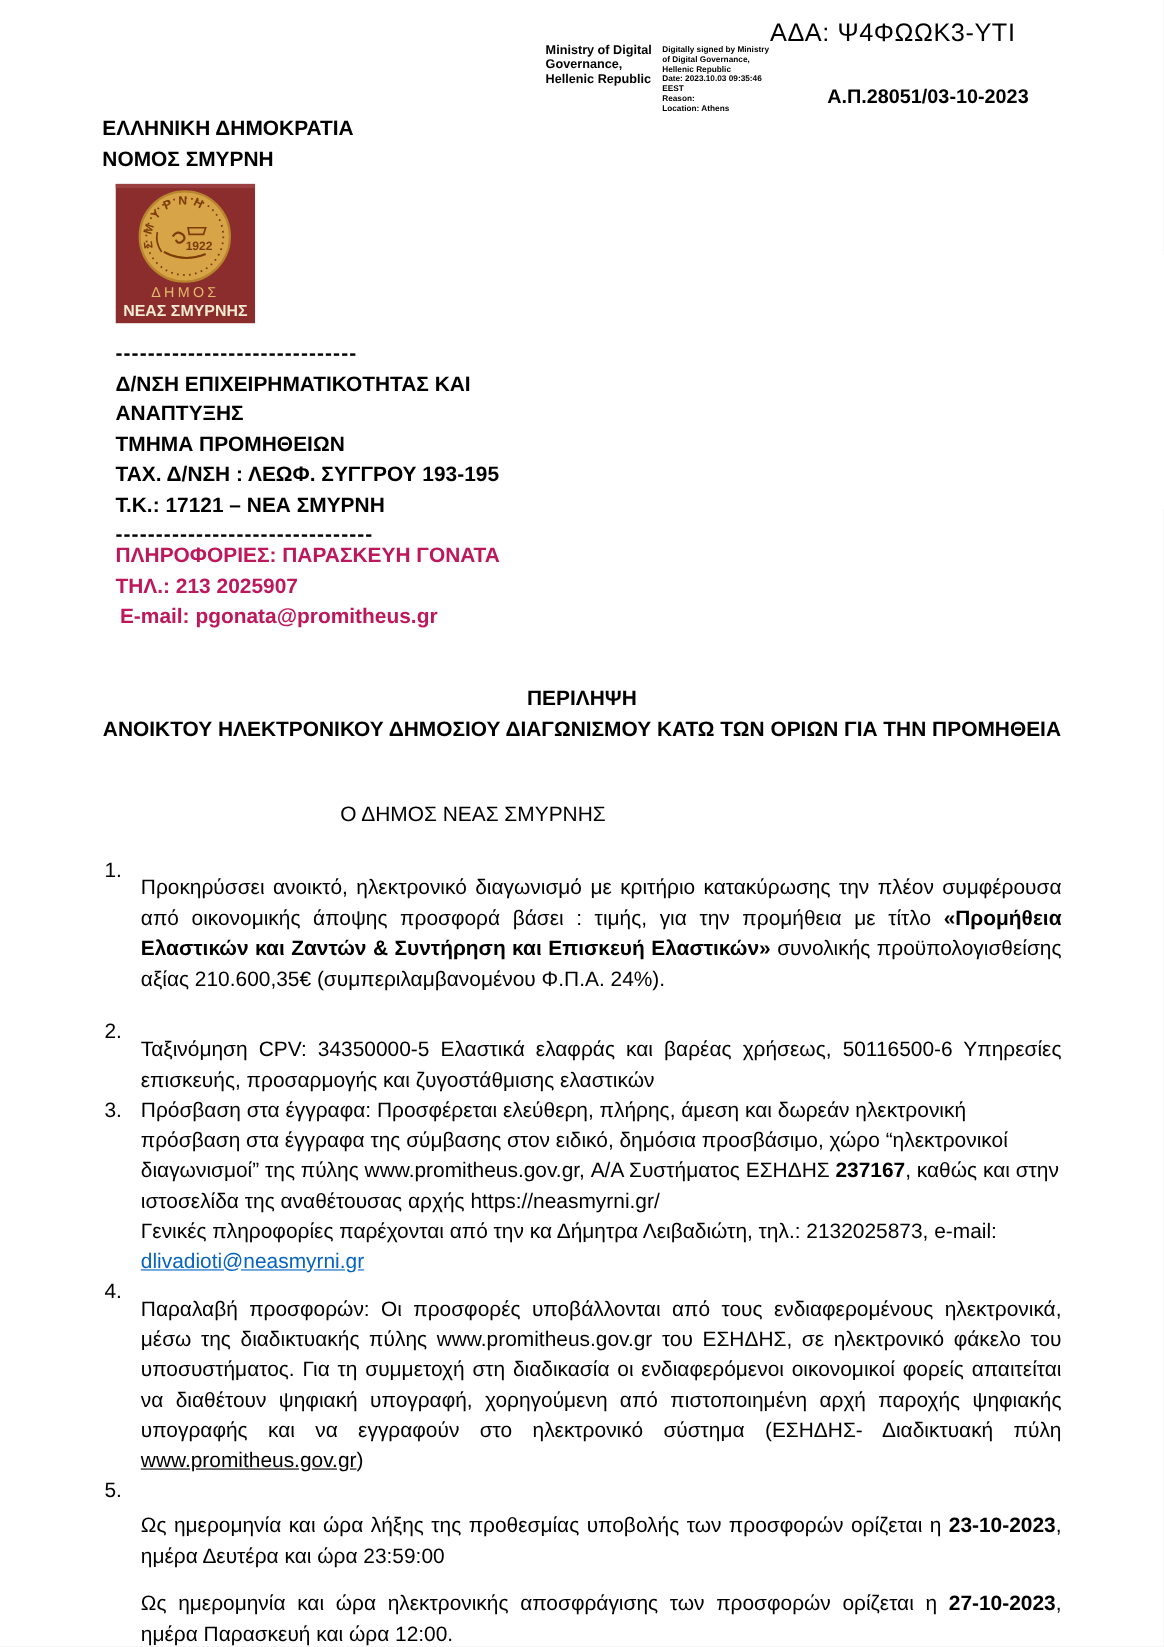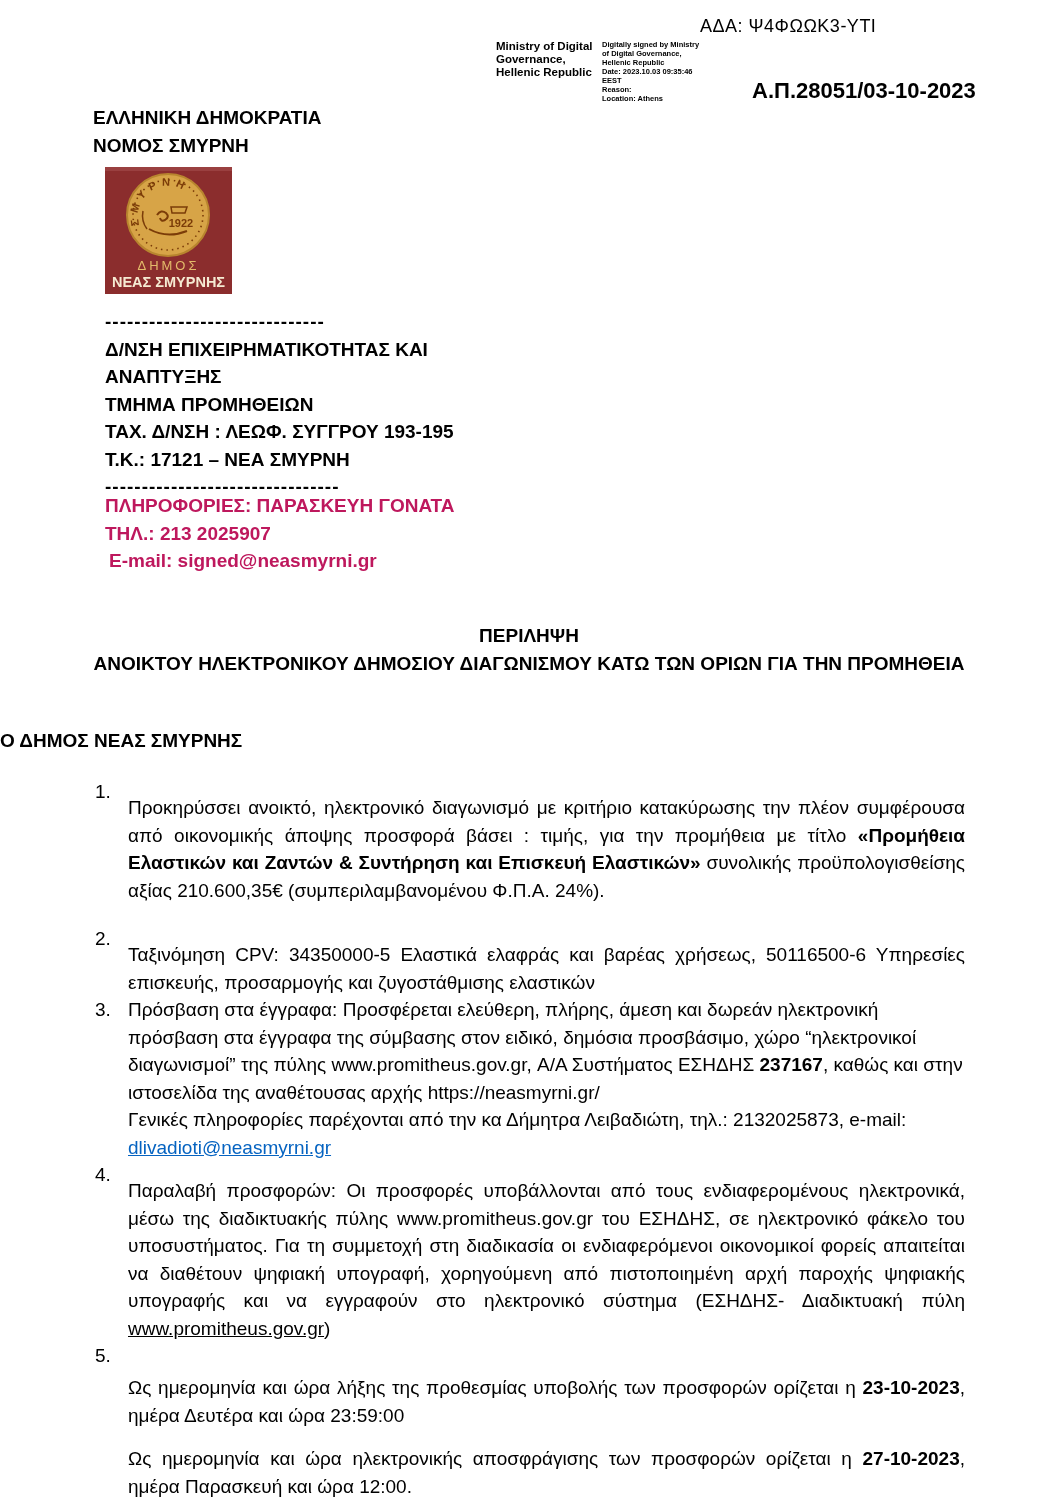--- a/index.html
+++ b/index.html
@@ -9,25 +9,25 @@
     width:1058px; height:1497px;
     background:#ffffff;
     font-family:"Liberation Sans", sans-serif;
     color:#111111;
     margin:0 auto;
     overflow:hidden;
   }
   
   .ada {
     position:absolute; top:16px; left:700px;
-    font-size:18px; letter-spacing:0.5px; color:#000;
+    font-size:23px; letter-spacing:0.5px; color:#000;
   }
   .protocol {
     position:absolute; top:78px; left:752px;
-    font-size:22px; font-weight:bold; color:#000;
+    font-size:18px; font-weight:bold; color:#000;
   }
   .stamp { position:absolute; top:40px; left:496px; display:flex; gap:6px; }
   .stamp-signer {
     font-size:11.5px; font-weight:bold; line-height:1.15;
     white-space:pre-line; width:100px; color:#000;
   }
   .stamp-details {
     font-size:7.5px; font-weight:bold; line-height:1.2;
     white-space:pre-line; width:112px; color:#000;
   }
@@ -47,21 +47,21 @@
     font-size:19px; font-weight:bold; line-height:27.5px; color:#be185d;
   }
   .contact-email { padding-left:4px; }
   
   .title-block {
     position:absolute; top:622px; left:0; width:1058px;
     text-align:center; font-size:19px; font-weight:bold; line-height:28px; color:#000;
   }
   .subject-line {
     position:absolute; top:730px; left:0; width:860px;
-    font-size:19px; font-weight:bold; color:#000;
+    text-align:center; font-size:19px; font-weight:normal; color:#000;
   }
   
   .body-list {
     position:absolute; top:778px; left:95px; width:870px;
     font-size:19px; line-height:27.5px; color:#000;
   }
   .item { display:flex; }
   .item-num { flex:0 0 33px; }
   .item-text { flex:1; }
   .just { text-align:justify;margin-top:16px; }
@@ -127,21 +127,21 @@
     <div>Δ/ΝΣΗ ΕΠΙΧΕΙΡΗΜΑΤΙΚΟΤΗΤΑΣ ΚΑΙ ΑΝΑΠΤΥΞΗΣ</div>
     <div>ΤΜΗΜΑ ΠΡΟΜΗΘΕΙΩΝ</div>
     <div>ΤΑΧ. Δ/ΝΣΗ : ΛΕΩΦ. ΣΥΓΓΡΟΥ 193-195</div>
     <div>Τ.Κ.: 17121 – ΝΕΑ ΣΜΥΡΝΗ</div>
     <div class="divider">--------------------------------</div>
   </div>
 
   <div class="contact-block">
     <div>ΠΛΗΡΟΦΟΡΙΕΣ: ΠΑΡΑΣΚΕΥΗ ΓΟΝΑΤΑ</div>
     <div>ΤΗΛ.: 213 2025907</div>
-    <div class="contact-email">E-mail: signed@neasmyrni.gr</div>
+    <div class="contact-email">E-mail: pgonata@promitheus.gr</div>
   </div>
 
   <div class="title-block">
     <div>ΠΕΡΙΛΗΨΗ</div>
     <div>ΑΝΟΙΚΤΟΥ ΗΛΕΚΤΡΟΝΙΚΟΥ ΔΗΜΟΣΙΟΥ ΔΙΑΓΩΝΙΣΜΟΥ ΚΑΤΩ ΤΩΝ ΟΡΙΩΝ ΓΙΑ ΤΗΝ ΠΡΟΜΗΘΕΙΑ</div>
   </div>
   <div class="subject-line">Ο ΔΗΜΟΣ ΝΕΑΣ ΣΜΥΡΝΗΣ</div>
 
   <div class="body-list">
 

